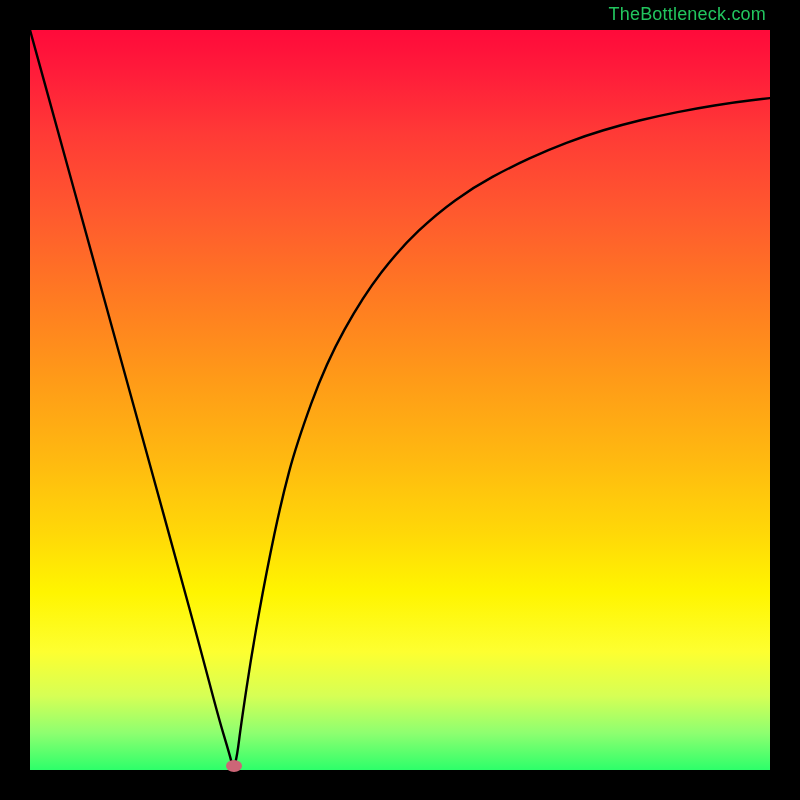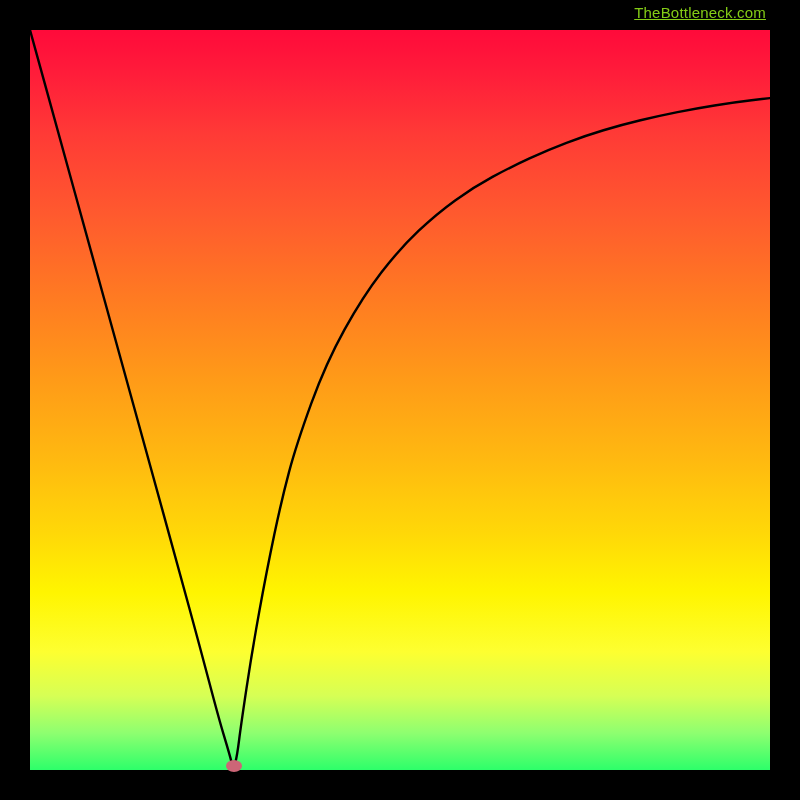--- a/index.html
+++ b/index.html
@@ -38,25 +38,24 @@
       #fdff30 84%,
       #d6ff55 90%,
       #8eff70 95%,
       #2dff6a 100%
     );
   }
   .watermark {
     position: absolute;
     top: 4px;
     right: 34px;
-    color: #84cc16;
-    font-size: 15px;
+    color: #22c55e;
+    font-size: 18px;
     letter-spacing: 0.2px;
     pointer-events: none;
-    text-decoration: underline;
   }
   .svg-layer {
     position: absolute;
     left: 0;
     top: 0;
     width: 740px;
     height: 740px;
     pointer-events: none;
   }
   .svg-layer path {

